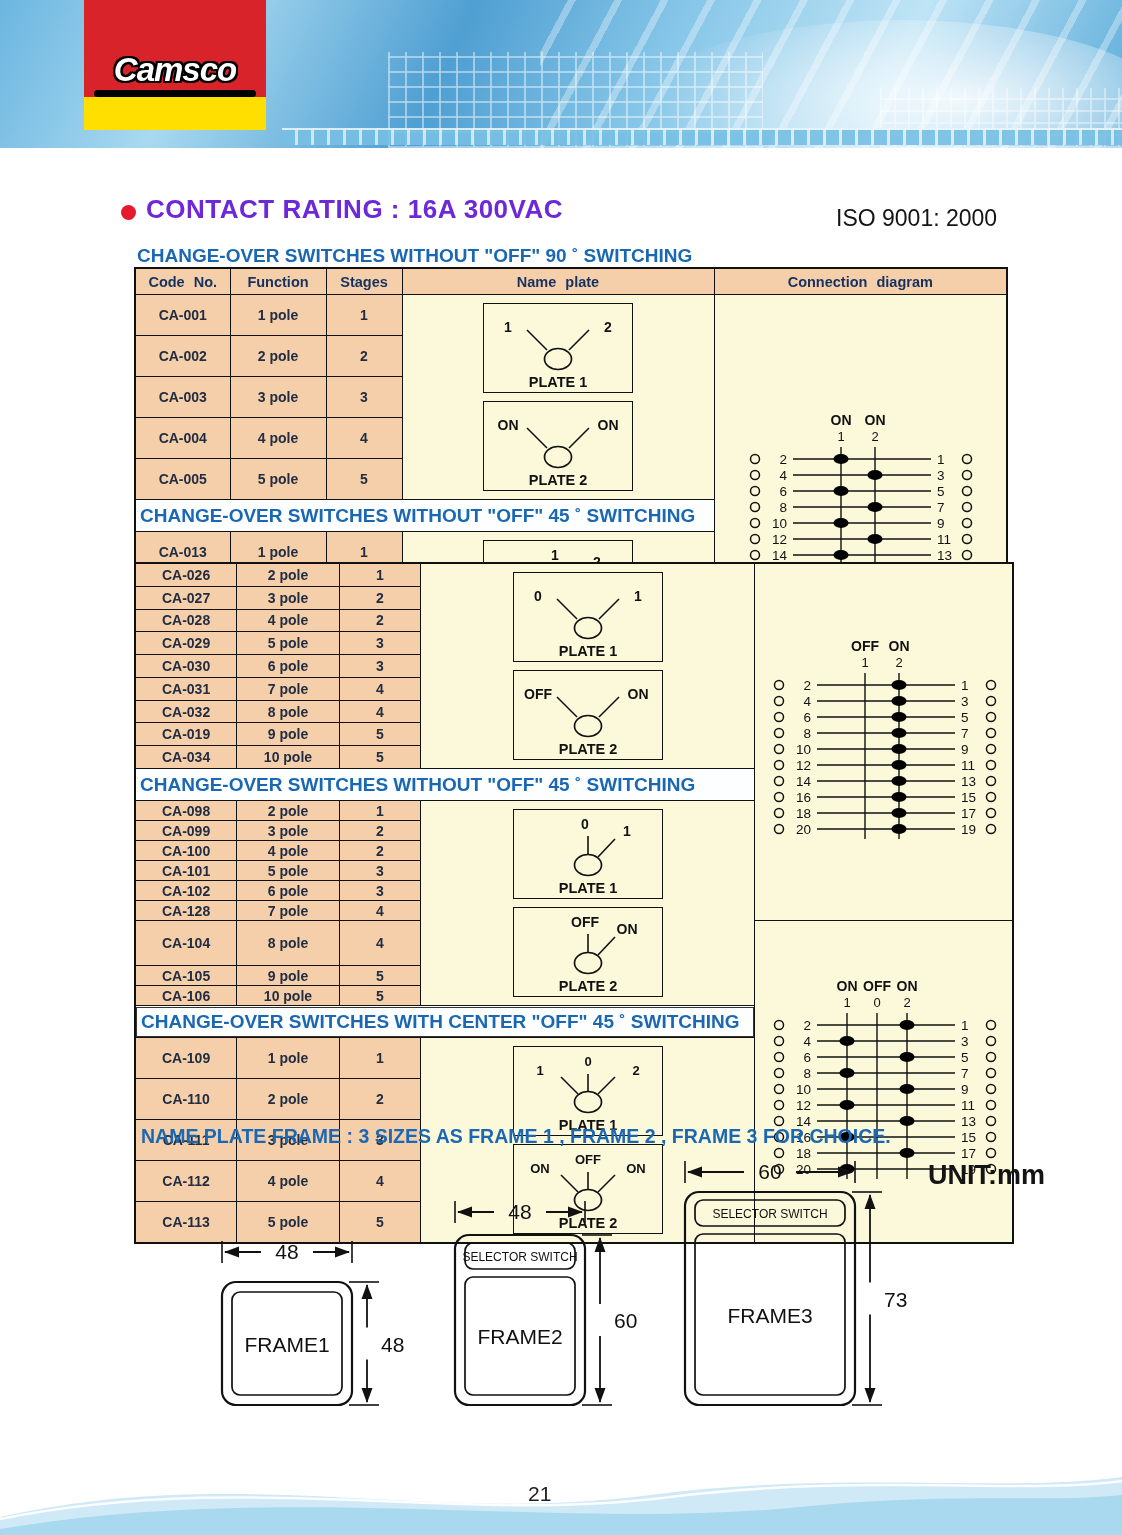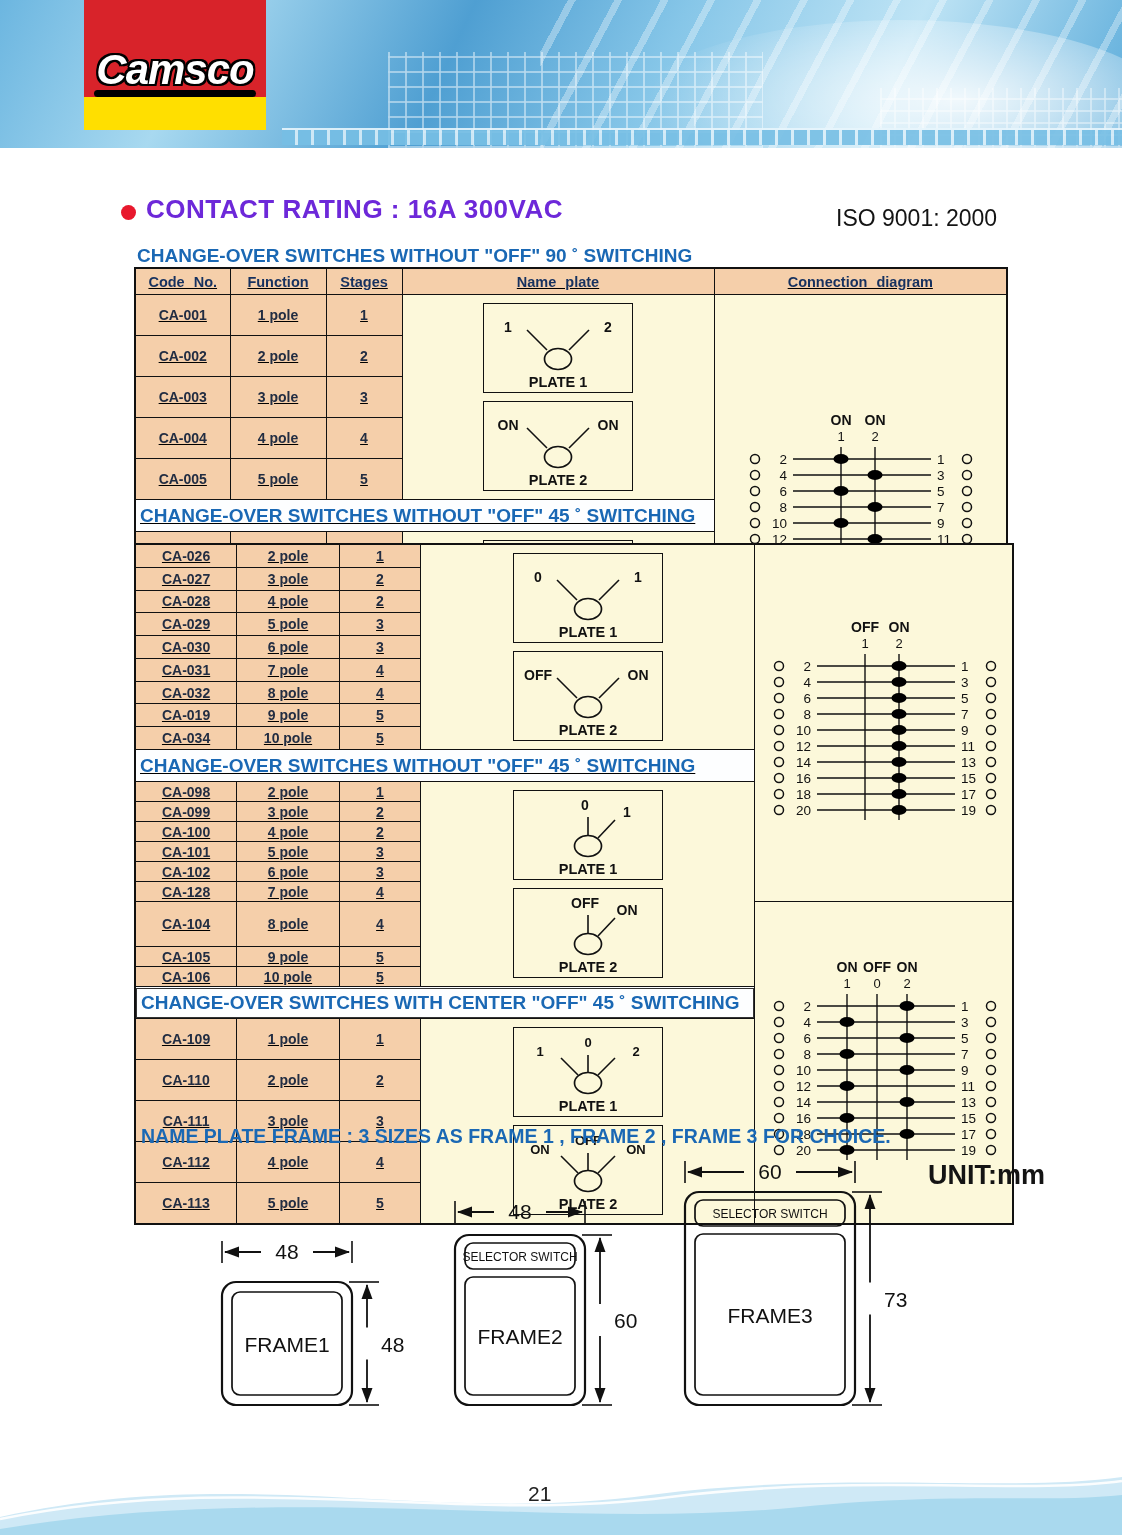--- a/index.html
+++ b/index.html
@@ -18,34 +18,34 @@
   .band .grid2{position:absolute;left:880px;top:88px;width:242px;height:60px;opacity:.5;
         background:repeating-linear-gradient(90deg,rgba(255,255,255,.8) 0 2px,transparent 2px 14px),
                    repeating-linear-gradient(0deg,rgba(255,255,255,.8) 0 2px,transparent 2px 12px);}
   .band .ticks{position:absolute;left:282px;top:128px;width:840px;height:15px;opacity:.9;
         border-top:2px solid #e8f6fd;
         background:repeating-linear-gradient(90deg,#77bfe5 0 13px,#d9eef9 13px 16px);}
   .logo{position:absolute;left:84px;top:0;width:182px;height:130px;background:#d8232a;}
   .logo .yellow{position:absolute;left:0;bottom:0;width:100%;height:33px;background:#ffdf00;}
   .logo .bar{position:absolute;left:10px;right:10px;bottom:33px;height:7px;background:#000;border-radius:4px;}
   .logo .word{position:absolute;left:0;right:0;top:48px;text-align:center;
-        font-style:italic;font-weight:bold;font-size:42px;line-height:44px;color:#fff;letter-spacing:-1px;
+        font-style:italic;font-weight:bold;font-size:33px;line-height:44px;color:#fff;letter-spacing:-1px;
         text-shadow:2px 0 #000,-2px 0 #000,0 2px #000,0 -2px #000,2px 2px #000,-2px -2px #000,2px -2px #000,-2px 2px #000;}
   .title-band{position:absolute;left:348px;top:70px;width:742px;height:62px;border-radius:32px;background:#fff;
         box-shadow:0 0 10px rgba(255,255,255,.95),0 3px 5px rgba(90,140,175,.45);}
   .title-band .t{padding-left:24px;font-weight:bold;font-size:40px;line-height:62px;color:#0b0b0b;
         letter-spacing:-.5px;white-space:nowrap;transform:scaleX(.97);transform-origin:left;}
   
   .bullet{position:absolute;left:121px;top:205px;width:15px;height:15px;border-radius:50%;background:#e8182d;}
   .rating{position:absolute;left:146px;top:194px;font-weight:bold;font-size:26px;color:#6d28d9;letter-spacing:.5px;white-space:nowrap;}
   .iso{position:absolute;left:836px;top:205px;font-size:23px;color:#141414;white-space:nowrap;}
   .sec-h{position:absolute;font-weight:bold;font-size:19px;color:#1a68b4;white-space:nowrap;}
   
   .tblwrap{position:absolute;left:134px;width:880px;}
-  table.ca{border-collapse:collapse;table-layout:fixed;border:2.2px solid #111;background:#b91c1c;text-decoration:underline;}
+  table.ca{border-collapse:collapse;table-layout:fixed;border:2.2px solid #111;background:#b91c1c;}
   table.ca th{background:#f5cfaa;border:1.6px solid #111;height:25px;padding:0;
         font-weight:bold;font-size:14.5px;color:#16315f;word-spacing:5px;}
   table.ca td.pc{background:#f5cfaa;border:1.6px solid #111;height:19px;padding:0;text-align:center;
         font-weight:bold;font-size:14px;color:#222d42;}
   table.ca td.plate-cell{background:#fcf8da;border:1.6px solid #111;text-align:center;vertical-align:middle;padding:4px 0;}
   table.ca td.diag-cell{background:#fcf8da;border:1.6px solid #111;text-align:center;vertical-align:middle;padding:0;}
   table.ca tr.strip-row td{background:#fdfeff;border-left:2.2px solid #111;border-right:1.6px solid #111;
         border-top:1.6px solid #111;border-bottom:1.6px solid #111;padding:0;height:31px;}
   .strip-inner{font-weight:bold;font-size:19px;color:#1a68b4;white-space:nowrap;padding:2px 0 2px 4px;}
   .strip-inner.overflow{position:relative;z-index:6;display:inline-block;background:#fdfeff;
@@ -251,21 +251,21 @@
             <td class="pc">4</td>
           </tr>
           <tr>
             <td class="pc">CA-017</td>
             <td class="pc">5 pole</td>
             <td class="pc">5</td>
           </tr>
         </tbody>
       </table>
     </div>
-  <div class="tblwrap" style="top:543px;">
+  <div class="tblwrap" style="top:562px;">
       <table class="ca">
         <colgroup>
           <col style="width: 95px;">
           <col style="width: 96px;">
           <col style="width: 76px;">
           <col style="width: 312px;">
           <col style="width: 293px;">
         </colgroup>
         <tbody>
           <tr>

